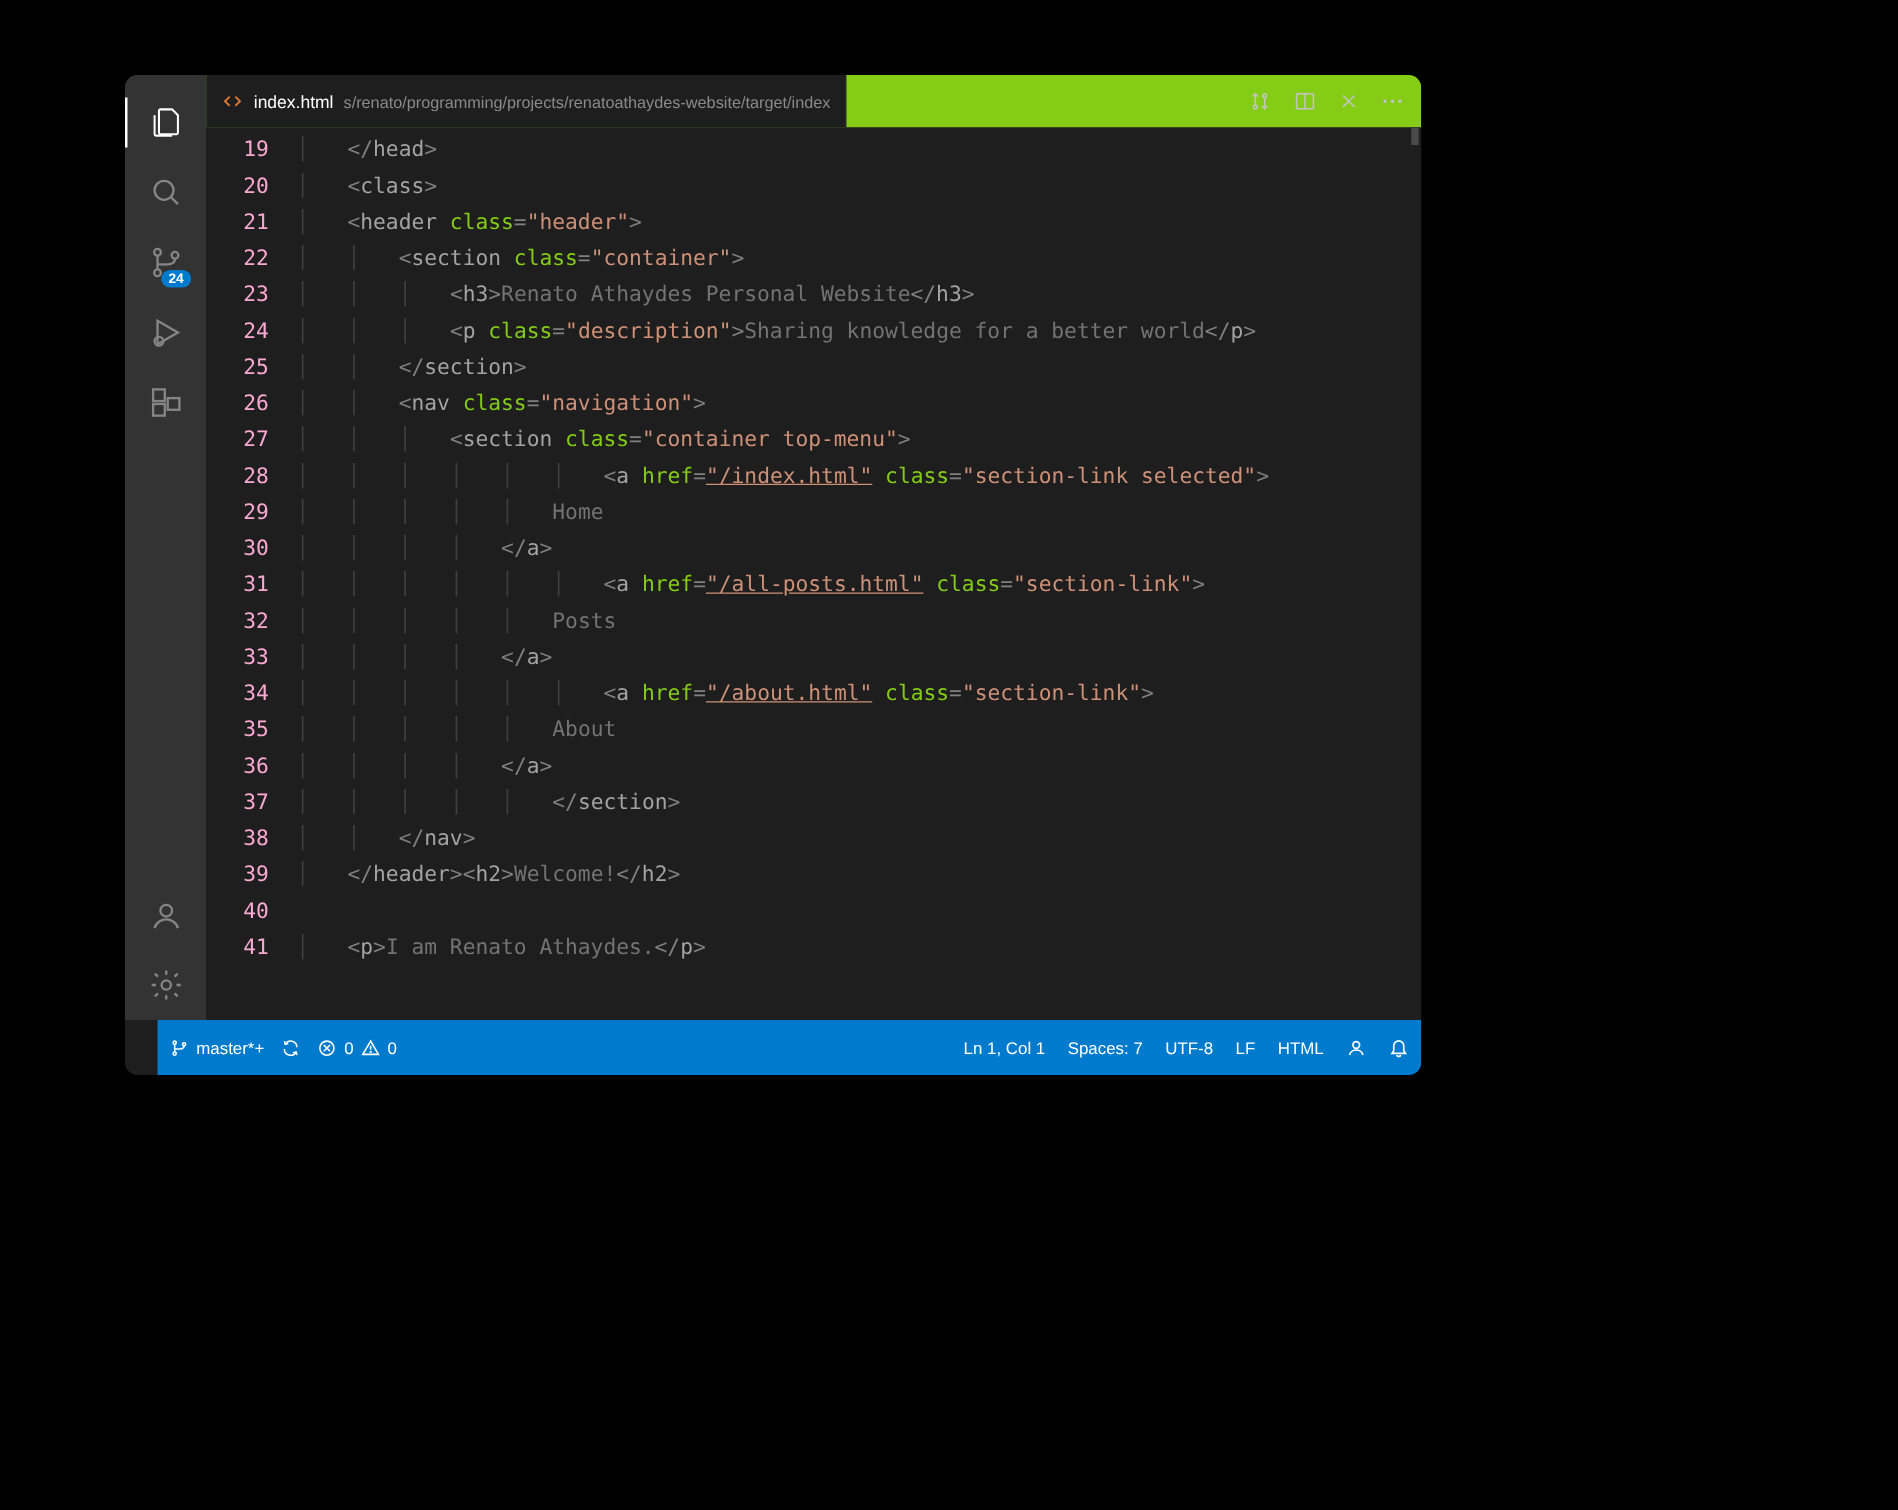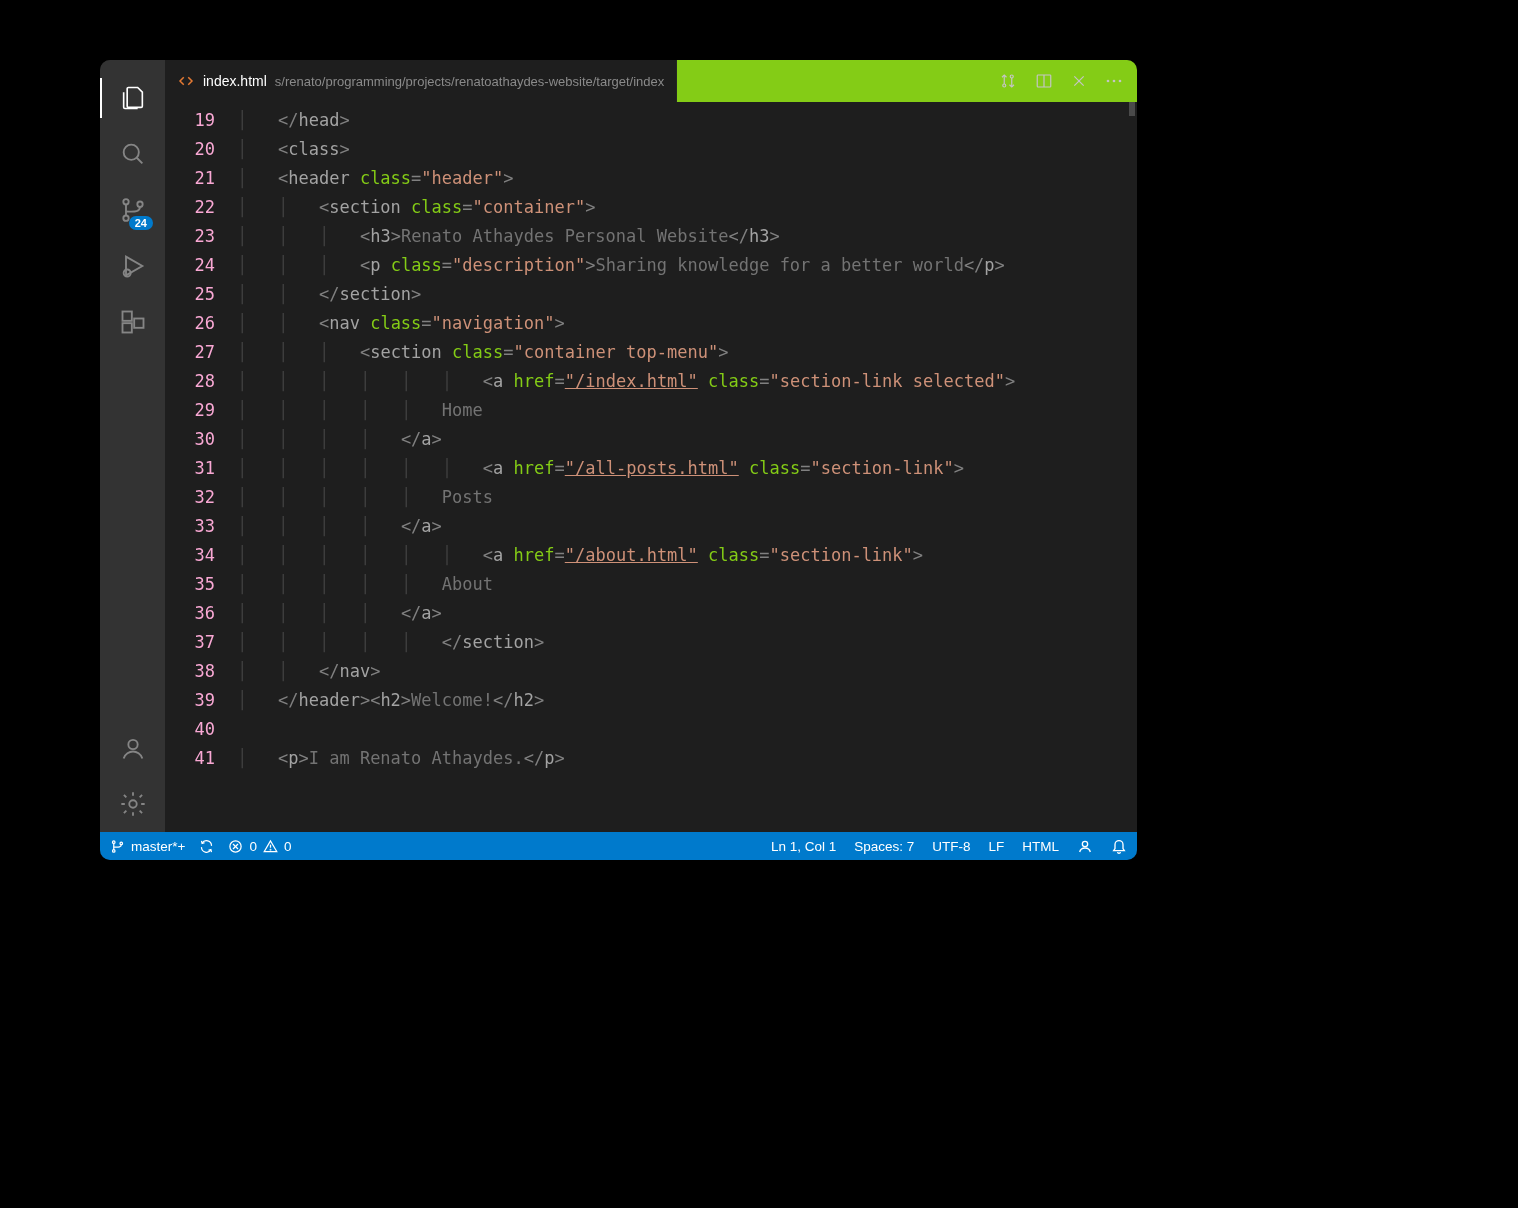--- a/index.html
+++ b/index.html
@@ -143,28 +143,29 @@
   
   .pun { color: #808080; }
   .tagn { color: #a3a3a3; }
   .attr { color: #84cc16; }
   .str  { color: #ce9178; }
   .und  { text-decoration: underline; text-decoration-color: #ce9178; }
   .txt  { color: #737373; }
   .guide { color: #404040; }
 
   .statusbar {
-    height: 28px;
+    height: 44px;
     background: #007acc;
     color: #ffffff;
     display: flex;
     align-items: center;
     font-size: 13.5px;
     padding: 0 10px;
     gap: 14px;
+    margin-left: 26px;
   }
   .statusbar .right { margin-left: auto; display: flex; gap: 18px; }
   .sb-item { display: inline-flex; align-items: center; gap: 6px; }
 
   svg { display: block; }
 </style>
 </head>
 <body>
 
 <div class="window">

